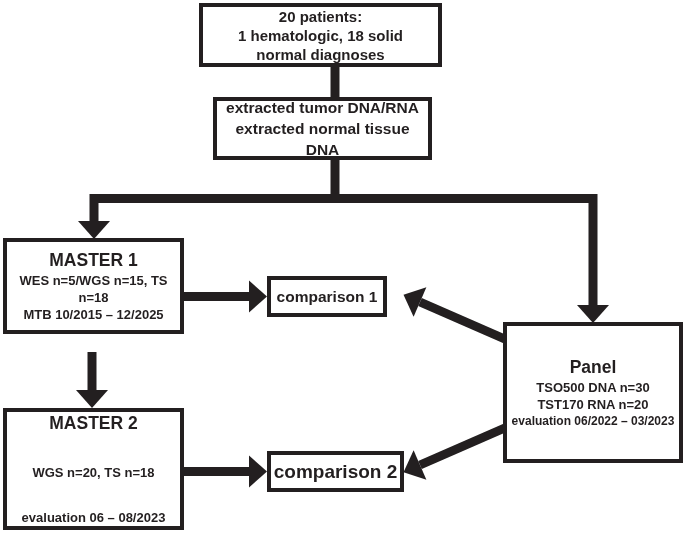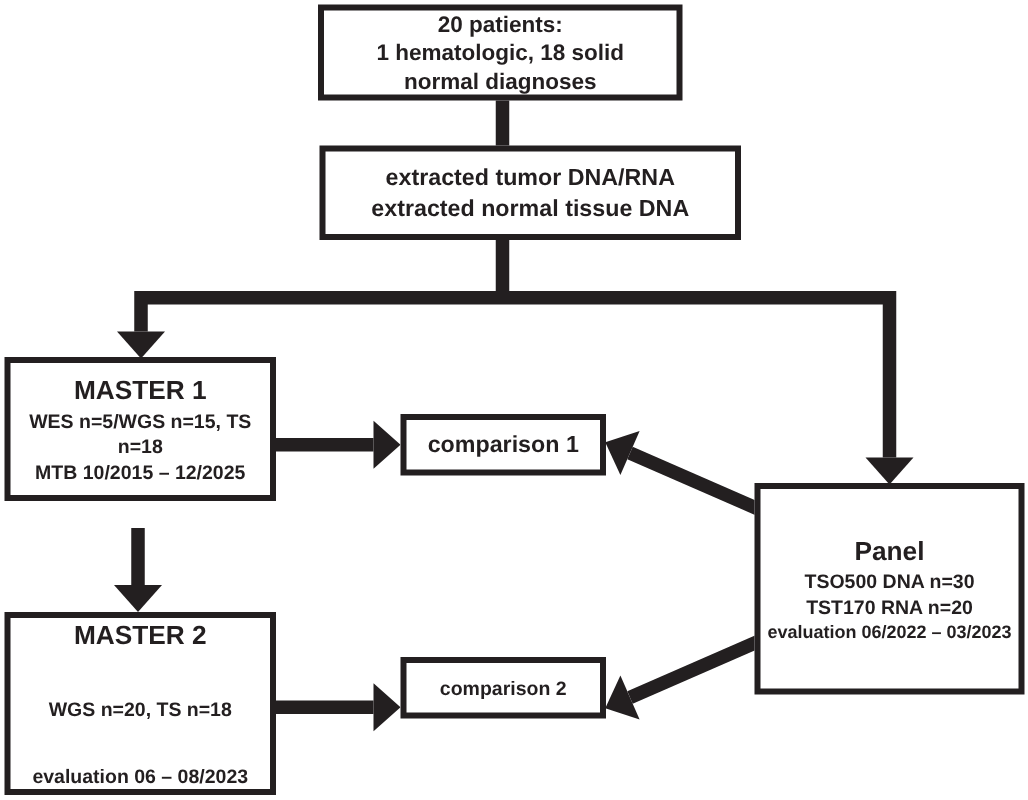--- a/index.html
+++ b/index.html
@@ -23,27 +23,27 @@
     background: #ffffff;
     border: 4px solid #231f20;
     color: #231f20;
     font-weight: bold;
     display: flex;
     flex-direction: column;
     align-items: center;
     justify-content: center;
     text-align: center;
   }
-  .b-patients    { left: 212px; top: 3px;   width: 243px; height: 64px;  font-size: 15px;   line-height: 19px; }
-  .b-extraction  { left: 213px; top: 97px;  width: 281px; height: 63px;  font-size: 15.5px; line-height: 21px; }
+  .b-patients    { left: 199px; top: 3px;   width: 243px; height: 64px;  font-size: 15px;   line-height: 19px; }
+  .b-extraction  { left: 213px; top: 97px;  width: 219px; height: 63px;  font-size: 15.5px; line-height: 21px; }
   .b-master1     { left: 3px;   top: 238px; width: 181px; height: 96px; }
-  .b-comparison1 { left: 267px; top: 276px; width: 137px; height: 41px;  font-size: 15.5px; }
+  .b-comparison1 { left: 267px; top: 276px; width: 120px; height: 41px;  font-size: 15.5px; }
   .b-panel       { left: 503px; top: 322px; width: 180px; height: 141px; }
   .b-master2     { left: 3px;   top: 408px; width: 181px; height: 122px; justify-content: space-between; }
-  .b-comparison2 { left: 267px; top: 438px; width: 137px; height: 41px;  font-size: 13px; }
+  .b-comparison2 { left: 267px; top: 451px; width: 137px; height: 41px;  font-size: 19px; }
   .box-title { font-size: 17.5px; line-height: 23px; }
   .box-sub   { font-size: 13px;   line-height: 17px; }
   .box-sub.small { font-size: 12px; }
 </style>
 </head>
 <body>
 
 <div id="canvas">
 
   <svg class="connectors" width="685" height="533" viewBox="0 0 685 533">

